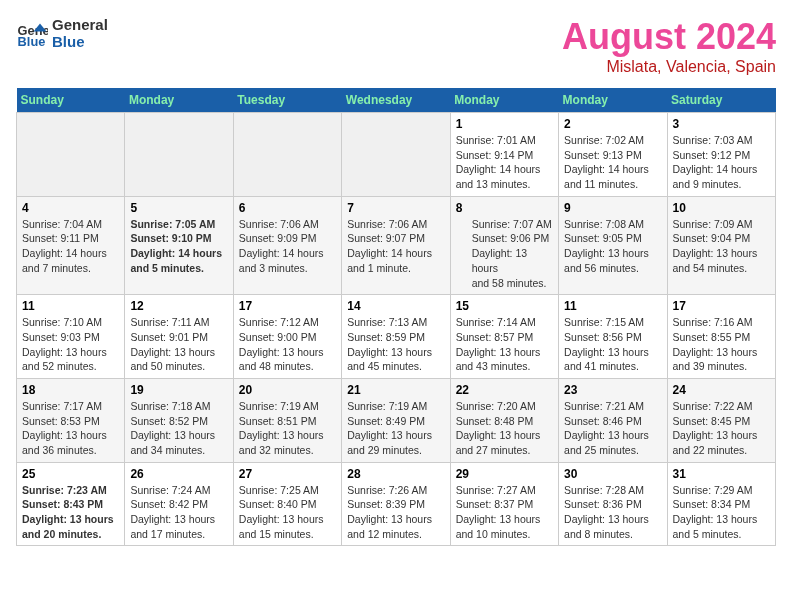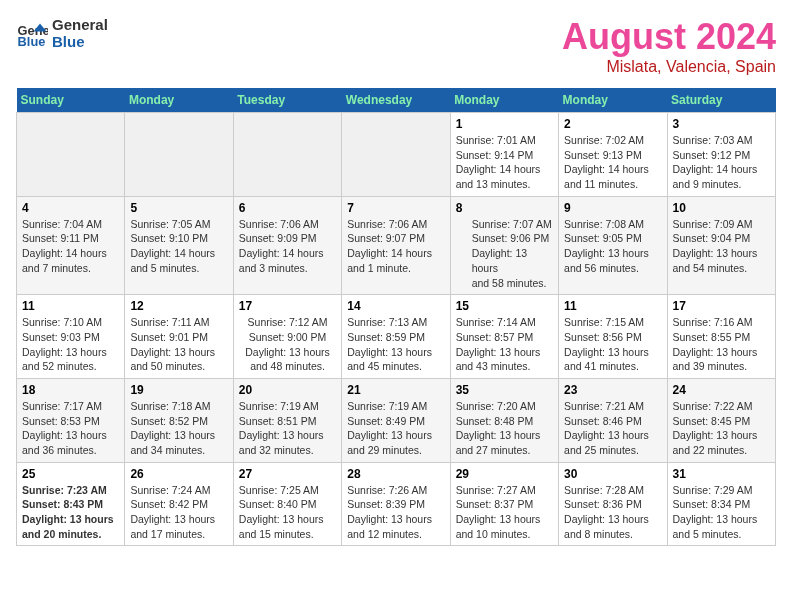--- a/index.html
+++ b/index.html
@@ -147,21 +147,21 @@
       <tr>
         <td>
           <span class="day-num">4</span>
           <div class="day-info" style="white-space: pre-line;">Sunrise: 7:04 AM
 Sunset: 9:11 PM
 Daylight: 14 hours
 and 7 minutes.</div>
         </td>
         <td>
           <span class="day-num">5</span>
-          <div class="day-info" style="white-space: pre-line;">Sunrise: 7:05 AM
+          <div class="day-info" style="white-space: pre-line; font-weight: bold;">Sunrise: 7:05 AM
 Sunset: 9:10 PM
 Daylight: 14 hours
 and 5 minutes.</div>
         </td>
         <td>
           <span class="day-num">6</span>
           <div class="day-info" style="white-space: pre-line;">Sunrise: 7:06 AM
 Sunset: 9:09 PM
 Daylight: 14 hours
 and 3 minutes.</div>
@@ -205,21 +205,21 @@
         </td>
         <td>
           <span class="day-num">12</span>
           <div class="day-info" style="white-space: pre-line;">Sunrise: 7:11 AM
 Sunset: 9:01 PM
 Daylight: 13 hours
 and 50 minutes.</div>
         </td>
         <td>
           <span class="day-num">17</span>
-          <div class="day-info" style="white-space: pre-line; text-align: center;">Sunrise: 7:12 AM
+          <div class="day-info" style="white-space: pre-line;">Sunrise: 7:12 AM
 Sunset: 9:00 PM
 Daylight: 13 hours
 and 48 minutes.</div>
         </td>
         <td>
           <span class="day-num">14</span>
           <div class="day-info" style="white-space: pre-line;">Sunrise: 7:13 AM
 Sunset: 8:59 PM
 Daylight: 13 hours
 and 45 minutes.</div>
@@ -269,21 +269,21 @@
 and 32 minutes.</div>
         </td>
         <td>
           <span class="day-num">21</span>
           <div class="day-info" style="white-space: pre-line;">Sunrise: 7:19 AM
 Sunset: 8:49 PM
 Daylight: 13 hours
 and 29 minutes.</div>
         </td>
         <td>
-          <span class="day-num">35</span>
+          <span class="day-num">22</span>
           <div class="day-info" style="white-space: pre-line;">Sunrise: 7:20 AM
 Sunset: 8:48 PM
 Daylight: 13 hours
 and 27 minutes.</div>
         </td>
         <td>
           <span class="day-num">23</span>
           <div class="day-info" style="white-space: pre-line;">Sunrise: 7:21 AM
 Sunset: 8:46 PM
 Daylight: 13 hours

